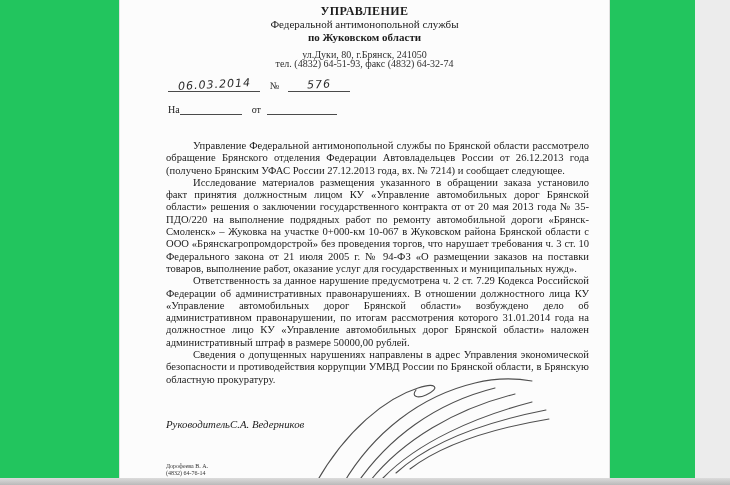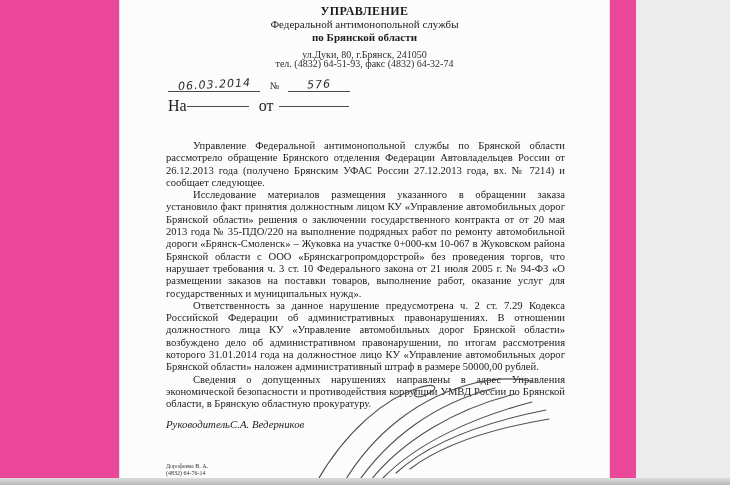--- a/index.html
+++ b/index.html
@@ -1,59 +1,59 @@
 <!DOCTYPE html>
 <html><head>
 <meta charset="utf-8">
 <style>
   html,body{margin:0;padding:0;}
   body{width:730px;height:485px;overflow:hidden;background:#ececec;
        font-family:"Liberation Serif", serif;}
-  .scan{position:relative;width:636px;height:485px;background:#ec4899;}
+  .scan{position:relative;width:695px;height:485px;background:#22c55e;}
   .sheet{position:absolute;left:119px;top:0;width:489px;height:485px;
          background:#fcfcfc;border-left:1px solid #e2e2e2;border-right:1px solid #e0e0e0;}
   .bottom-band{position:absolute;left:0;bottom:0;width:730px;height:7px;
          background:linear-gradient(#dcdcdc,#b9b9b9);z-index:5;}
   
   .letterhead{padding-top:5px;text-align:center;color:#1d1d1d;}
   .org1{font-weight:bold;font-size:12px;line-height:13px;letter-spacing:.4px;}
   .org2{font-weight:normal;font-size:11px;line-height:12.5px;}
   .org3{font-weight:bold;font-size:11px;line-height:12.5px;}
   .contacts{margin-top:7px;font-size:10px;line-height:9px;color:#2e2e2e;}
   
   .refs{margin:8px 0 0 48px;width:310px;color:#222;}
   .ref-row{display:flex;align-items:flex-end;font-size:10px;height:16px;}
   .u{display:inline-block;border-bottom:1px solid #4a4a4a;text-align:center;}
   .hw{font-family:"DejaVu Sans", sans-serif;font-style:italic;font-size:11px;
       color:#2b2b2b;transform:rotate(-3deg);display:inline-block;letter-spacing:1px;}
   .no-sign{margin:0 8px 1px 10px;font-size:10px;}
-  .na-row{display:flex;align-items:center;font-size:16px;height:18px;margin-top:5px;color:#222;}
+  .na-row{display:flex;align-items:flex-end;font-size:10px;height:18px;margin-top:5px;color:#222;}
   .na-row .lbl{margin-bottom:0;}
   
-  .bodytext{margin-top:25px;padding:0 44px 0 46px;color:#1c1c1c;}
+  .bodytext{margin-top:25px;padding:0 20px 0 46px;color:#1c1c1c;}
   .bodytext p{margin:0;font-size:10.6px;line-height:12.3px;text-align:justify;
               text-indent:27px;}
   
   .sign-row{position:absolute;left:0;top:418px;width:489px;display:flex;
             justify-content:flex-start;padding:0 16px 0 46px;box-sizing:border-box;
             font-size:10.8px;color:#1c1c1c;font-style:italic;}
   .autograph{position:absolute;left:148px;top:378px;z-index:3;}
   
   .executor{position:absolute;left:46px;top:463px;font-size:6px;line-height:7px;color:#333;}
 </style>
 </head>
 <body>
 
 <div class="scan">
   <div class="sheet">
 
     <div class="letterhead">
       <div class="org1">УПРАВЛЕНИЕ</div>
       <div class="org2">Федеральной антимонопольной службы</div>
-      <div class="org3">по Брянской области</div>
+      <div class="org3">по Жуковском области</div>
       <div class="contacts">
         <div>ул.Дуки, 80, г.Брянск, 241050</div>
         <div>тел. (4832) 64-51-93, факс (4832) 64-32-74</div>
       </div>
     </div>
 
     <div class="refs">
       <div class="ref-row">
         <span class="u" style="width:92px;"><span class="hw">06.03.2014</span></span>
         <span class="no-sign">№</span>

